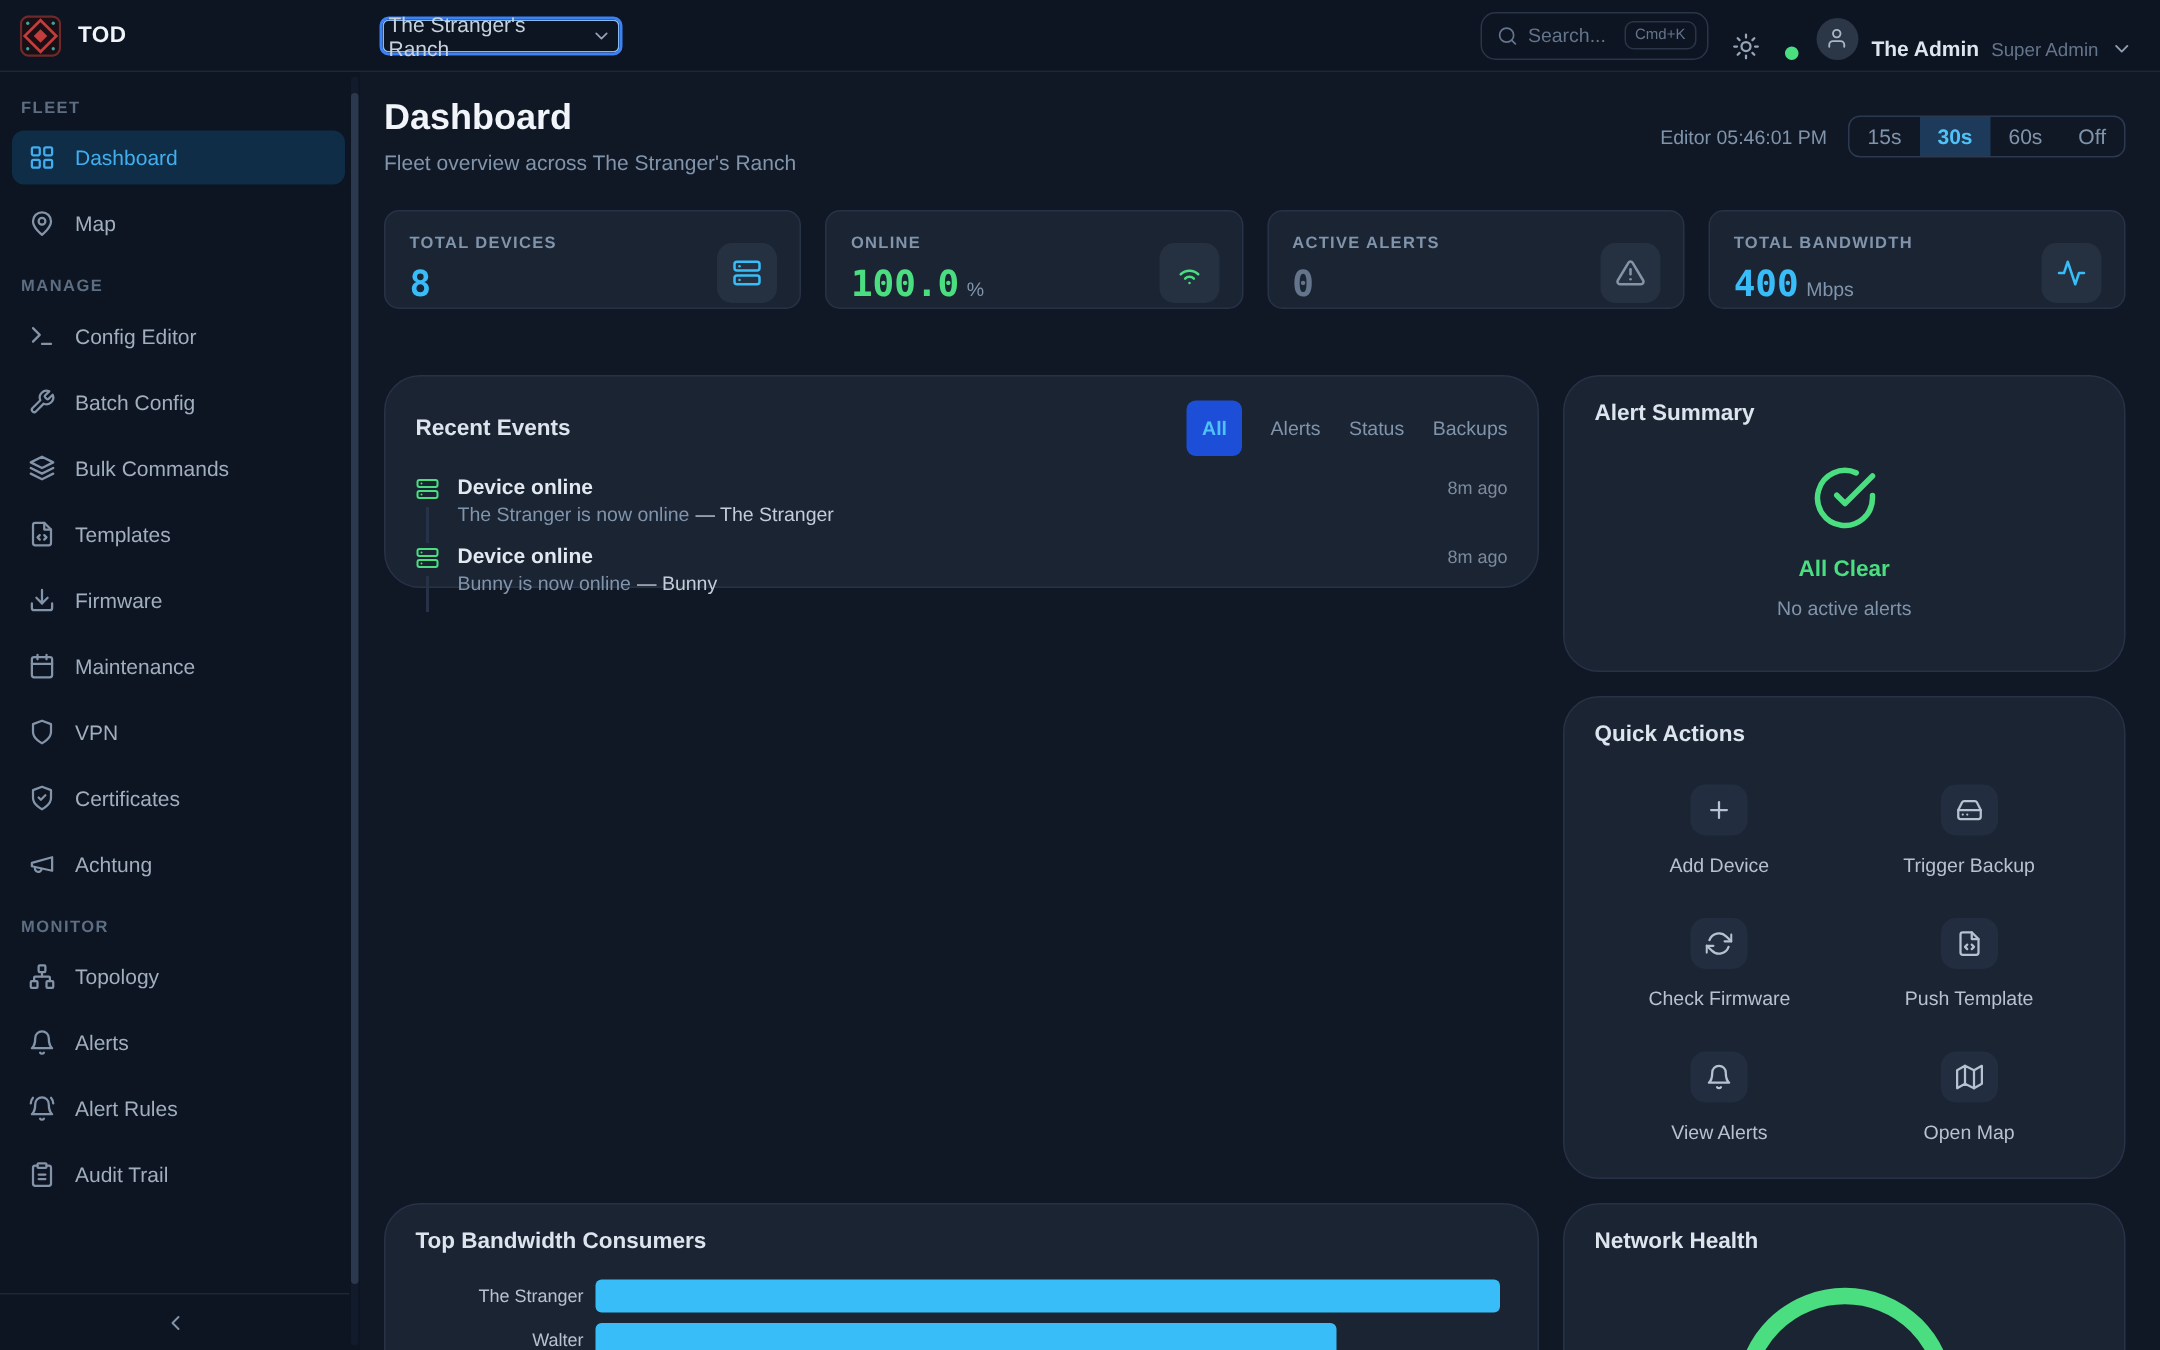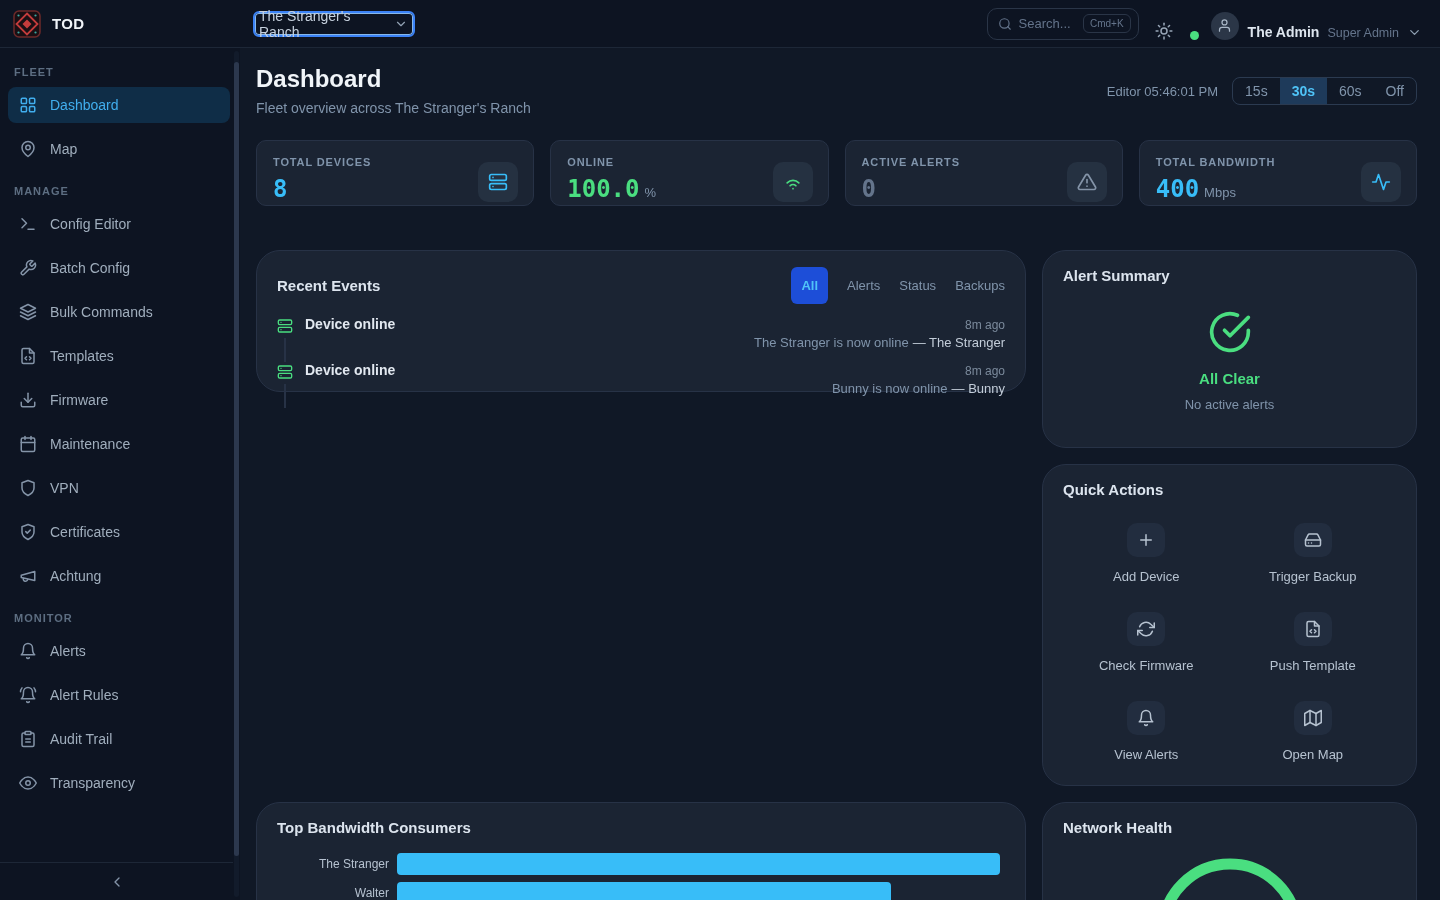--- a/index.html
+++ b/index.html
@@ -88,21 +88,21 @@
   .panel-events { left:16px; top:202px; width:770px; height:142px; }
   .events-head { display:flex; align-items:center; justify-content:space-between; }
   .tabs { display:flex; align-items:center; gap:19px; }
   .tab { font-size:13px; color:#8094ab; cursor:pointer; }
   .tab.active { background:#1d4ed8; color:#4fc3f7; padding:11px 10px; border-radius:6px; font-weight:600; }
   .event-list { margin-top:12px; }
   .event { display:flex; gap:12px; min-height:46px; }
   .rail { width:16px; display:flex; flex-direction:column; align-items:center; }
   .rail .ic { width:16px; height:16px; color:#4ade80; flex:0 0 16px; margin-top:2px; }
   .rail-line { width:2px; flex:1; background:#273246; margin-top:4px; }
-  .event-body { flex:1; padding-bottom:6px;text-align:right; }
+  .event-body { flex:1; padding-bottom:6px; }
   .event-top { display:flex; align-items:baseline; justify-content:space-between; }
   .event-title { font-size:14px; font-weight:600; color:#e2e8f0; }
   .event-time { font-size:12px; color:#7b8a9c; }
   .event-sub { margin-top:3px; font-size:13px; color:#8094ab; }
   .event-dev { color:#c3cdd9; margin-left:4px; }
 
   .panel-alert { left:802px; top:202px; width:375px; height:198px; text-align:left; }
   .alert-center { text-align:center; }
   .ok-ic { width:44px; height:44px; color:#4ade80; margin:25px auto 0; }
   .ok-status { margin-top:12px; font-size:15px; font-weight:600; color:#4ade80; }
@@ -305,20 +305,32 @@
             </svg>
           </span>
         <span>Achtung</span>
       </div>
     </div>
     <div class="nav-section">
       <div class="section-label">MONITOR</div>
       <div class="nav-item">
         <span class="ic">
             <svg viewBox="0 0 24 24" fill="none" stroke="currentColor" stroke-width="2" stroke-linecap="round" stroke-linejoin="round">
+              <rect x="16" y="16" width="6" height="6" rx="1"></rect>
+              <rect x="2" y="16" width="6" height="6" rx="1"></rect>
+              <rect x="9" y="2" width="6" height="6" rx="1"></rect>
+              <path d="M5 16v-3a1 1 0 0 1 1-1h12a1 1 0 0 1 1 1v3"></path>
+              <line x1="12" y1="12" x2="12" y2="8"></line>
+            </svg>
+          </span>
+        <span>Topology</span>
+      </div>
+      <div class="nav-item">
+        <span class="ic">
+            <svg viewBox="0 0 24 24" fill="none" stroke="currentColor" stroke-width="2" stroke-linecap="round" stroke-linejoin="round">
               <path d="M18 8A6 6 0 0 0 6 8c0 7-3 9-3 9h18s-3-2-3-9"></path>
               <path d="M13.73 21a2 2 0 0 1-3.46 0"></path>
             </svg>
           </span>
         <span>Alerts</span>
       </div>
       <div class="nav-item">
         <span class="ic">
             <svg viewBox="0 0 24 24" fill="none" stroke="currentColor" stroke-width="2" stroke-linecap="round" stroke-linejoin="round">
               <path d="M18 8A6 6 0 0 0 6 8c0 7-3 9-3 9h18s-3-2-3-9"></path>
@@ -332,29 +344,20 @@
       <div class="nav-item">
         <span class="ic">
             <svg viewBox="0 0 24 24" fill="none" stroke="currentColor" stroke-width="2" stroke-linecap="round" stroke-linejoin="round">
               <rect x="8" y="2" width="8" height="4" rx="1"></rect>
               <path d="M16 4h2a2 2 0 0 1 2 2v14a2 2 0 0 1-2 2H6a2 2 0 0 1-2-2V6a2 2 0 0 1 2-2h2"></path>
               <line x1="9" y1="12" x2="15" y2="12"></line>
               <line x1="9" y1="16" x2="15" y2="16"></line>
             </svg>
           </span>
         <span>Audit Trail</span>
-      </div>
-      <div class="nav-item">
-        <span class="ic">
-            <svg viewBox="0 0 24 24" fill="none" stroke="currentColor" stroke-width="2" stroke-linecap="round" stroke-linejoin="round">
-              <path d="M1 12s4-8 11-8 11 8 11 8-4 8-11 8-11-8-11-8z"></path>
-              <circle cx="12" cy="12" r="3"></circle>
-            </svg>
-          </span>
-        <span>Transparency</span>
       </div>
     </div>
   </div>
   <div class="sb-track"></div>
   <div class="sb-thumb"></div>
   <div class="collapse-area">
     <span class="ic collapse-btn">
         <svg viewBox="0 0 24 24" fill="none" stroke="currentColor" stroke-width="2" stroke-linecap="round" stroke-linejoin="round">
           <polyline points="15 18 9 12 15 6"></polyline>
         </svg>

